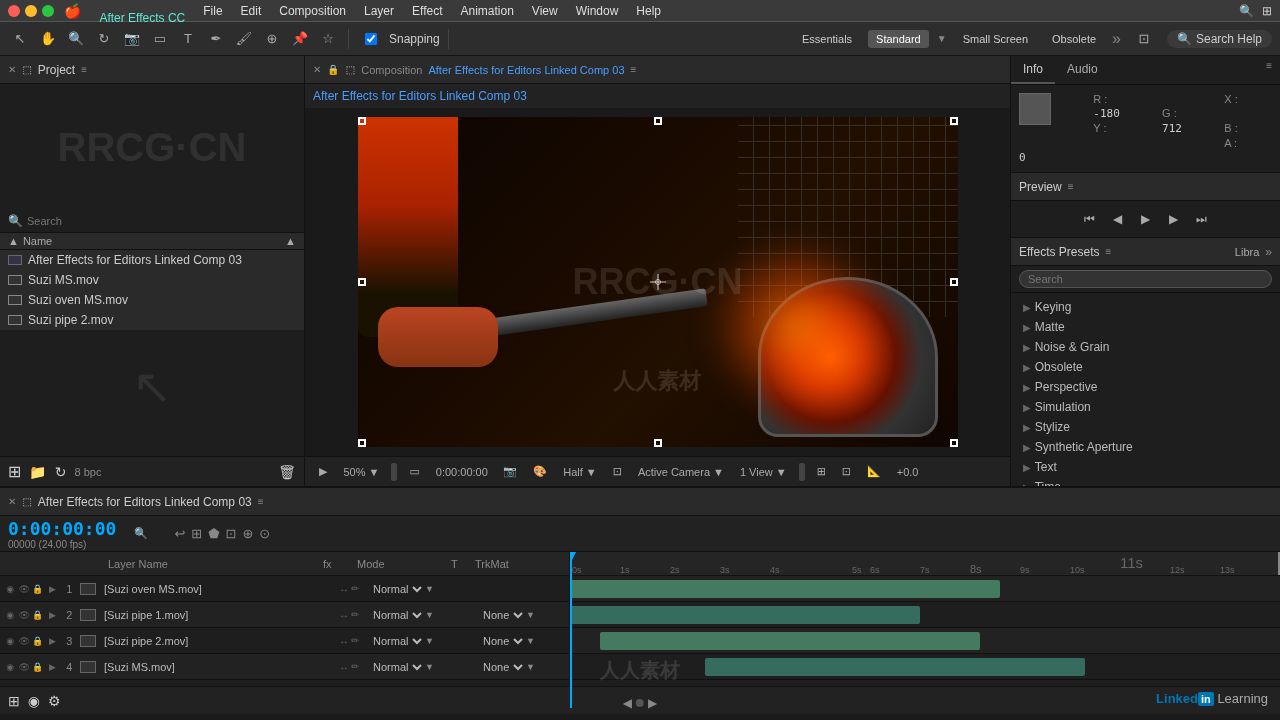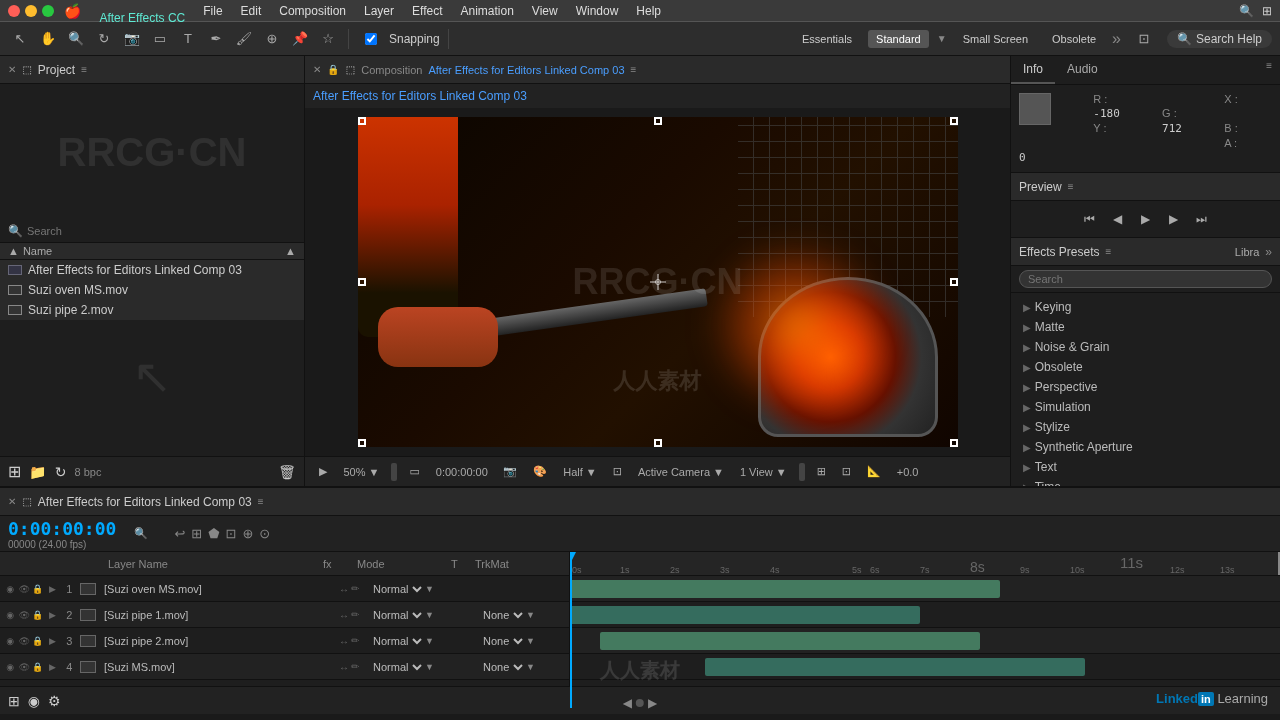--- a/index.html
+++ b/index.html
@@ -609,20 +609,24 @@
         <span>▲</span>
         <span>Name</span>
         <span style="margin-left:auto;">▲</span>
       </div>
       <div class="project-item">
         <span class="project-item-icon comp"></span>
         <span>After Effects for Editors Linked Comp 03</span>
       </div>
       <div class="project-item">
         <span class="project-item-icon"></span>
+        <span>Suzi MS.mov</span>
+      </div>
+      <div class="project-item">
+        <span class="project-item-icon"></span>
         <span>Suzi oven MS.mov</span>
       </div>
       <div class="project-item">
         <span class="project-item-icon"></span>
         <span>Suzi pipe 2.mov</span>
       </div>
     </div>
     <div style="flex:1;">
       <div style="padding:8px;opacity:0.1;text-align:center;font-size:48px;margin-top:20px;">↖</div>
     </div>
@@ -981,21 +985,21 @@
         </div>
 
         <div style="position:absolute;left:0;bottom:0;font-size:9px;color:#666;padding-left:2px;">0s</div>
         <div style="position:absolute;left:50px;bottom:0;font-size:9px;color:#666;">1s</div>
         <div style="position:absolute;left:100px;bottom:0;font-size:9px;color:#666;">2s</div>
         <div style="position:absolute;left:150px;bottom:0;font-size:9px;color:#666;">3s</div>
         <div style="position:absolute;left:200px;bottom:0;font-size:9px;color:#666;">4s</div>
         <div style="position:absolute;left:250px;bottom:0;font-size:9px;color:#666;margin-left:32px;">5s</div>
         <div style="position:absolute;left:300px;bottom:0;font-size:9px;color:#666;">6s</div>
         <div style="position:absolute;left:350px;bottom:0;font-size:9px;color:#666;">7s</div>
-        <div style="position:absolute;left:400px;bottom:0;font-size:14px;color:#666;">8s</div>
+        <div style="position:absolute;left:400px;bottom:0;font-size:11px;color:#666;">8s</div>
         <div style="position:absolute;left:450px;bottom:0;font-size:9px;color:#666;">9s</div>
         <div style="position:absolute;left:500px;bottom:0;font-size:9px;color:#666;">10s</div>
         <div style="position:absolute;left:550px;bottom:4px;font-size:15px;color:#666;">11s</div>
         <div style="position:absolute;left:600px;bottom:0;font-size:9px;color:#666;">12s</div>
         <div style="position:absolute;left:650px;bottom:0;font-size:9px;color:#666;">13s</div>
 
         <div style="position:absolute;right:0;top:0;width:2px;height:100%;background:#888;"></div>
       </div>
 
       <div style="height:26px;border-bottom:1px solid #111;background:#222;position:relative;">

